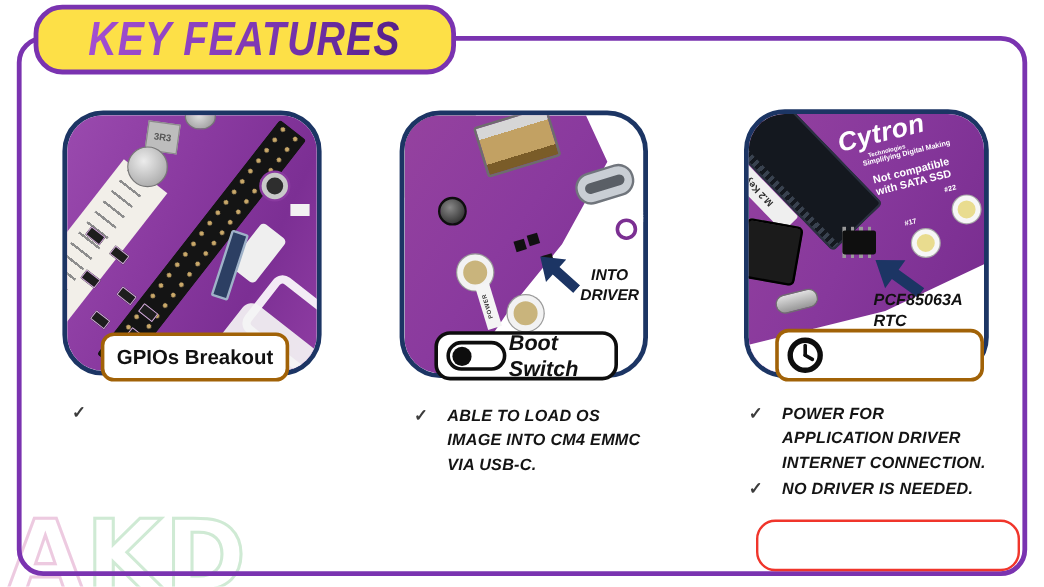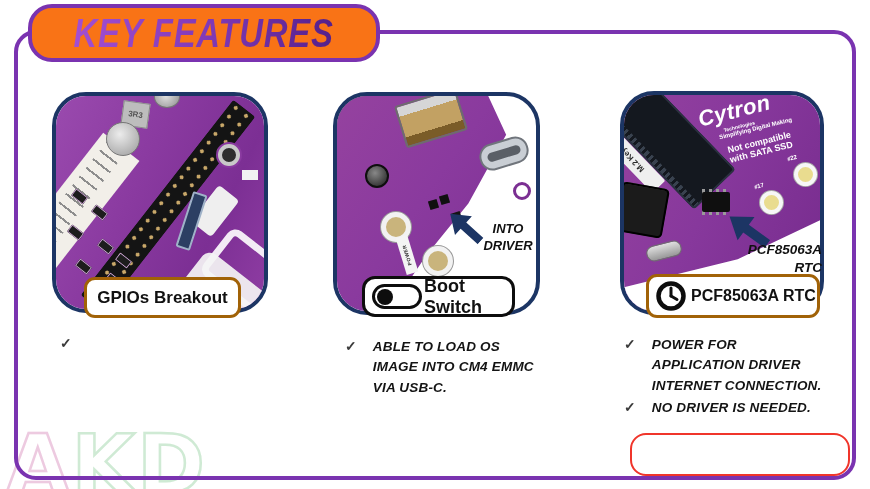--- a/index.html
+++ b/index.html
@@ -8,21 +8,21 @@
     position:relative; width:870px; height:489px; background:#fff;
     font-family:"Liberation Sans", sans-serif; overflow:hidden;
   }
   
   .page-border {
     position:absolute; left:14px; top:30px; width:842px; height:450px;
     border:4px solid #7A33B0; border-radius:22px; z-index:3;
   }
   .title-box {
     position:absolute; left:28px; top:4px; width:352px; height:58px;
-    background:#f97316; border:4px solid #7A33B0; border-radius:24px; z-index:6;
+    background:#fde047; border:4px solid #7A33B0; border-radius:24px; z-index:6;
     display:flex; align-items:center; justify-content:center;
   }
   .title-text {
     font-size:40px; font-weight:bold; font-style:italic; letter-spacing:1px;
     transform:scaleX(0.82); white-space:nowrap;
     background:linear-gradient(90deg,#A34FD2 0%, #7E38B4 55%, #55208A 100%);
     -webkit-background-clip:text; background-clip:text; color:transparent;
   }
   
   .frame {
@@ -88,33 +88,33 @@
   .p3-rtc-body { width:28px; height:20px; background:#0f0f0f; border-radius:2px; }
   .p3-led { position:absolute; border-radius:50%; background:#e9dc8f; border:4px solid #f7f7f7; box-shadow:0 0 0 1px #a8a8a8; }
   .p3-led-label { position:absolute; font-size:6px; font-weight:bold; color:#fff; transform:rotate(-14deg); }
   
   .badge {
     position:absolute; background:#fff; border:3px solid #a16207; border-radius:11px; z-index:5;
     display:flex; align-items:center; justify-content:center; gap:5px;
     font-weight:bold; color:#111;
   }
   #badge1 { left:84px;  top:277px; width:157px; height:41px; font-size:17px; }
-  #badge2 { left:362px; top:276px; width:153px; height:41px; font-size:18px; border-color:#0d0d0d; border-width:3.5px; border-radius:13px; justify-content:flex-start; padding-left:7px; gap:2px; }
+  #badge2 { left:362px; top:276px; width:153px; height:41px; font-size:18px; border-color:#0d0d0d; border-width:3.5px; border-radius:13px; justify-content:flex-start; padding-left:7px; gap:2px;font-style:italic; }
   #badge3 { left:646px; top:274px; width:174px; height:44px; font-size:16px; justify-content:flex-start; padding-left:6px; gap:4px; }
   .toggle-icon { width:50px; height:25px; border:3px solid #0d0d0d; border-radius:14px; position:relative; flex:0 0 auto; }
   .toggle-knob { position:absolute; left:2px; top:1.5px; width:16px; height:16px; background:#0d0d0d; border-radius:50%; }
   .clock-icon { flex:0 0 auto; }
   
   .arrow-icon { position:absolute; z-index:4; }
   #arrow2 { left:444px; top:206px; width:42px; height:42px; transform:rotate(-138deg); }
   #arrow3 { left:724px; top:206px; width:48px; height:48px; transform:rotate(-144deg); }
   .arrow-icon svg { width:100%; height:100%; }
   .callout { position:absolute; z-index:4; font-weight:bold; font-style:italic; color:#111; line-height:1.3; }
   #callout-boot { left:476px; top:221px; width:64px; text-align:center; font-size:13px; }
-  #callout-rtc  { left:728px; top:241px; width:94px; text-align:right; font-size:13.5px; }
+  #callout-rtc  { left:728px; top:241px; width:94px; font-size:13.5px; }
   
   .bullets { position:absolute; z-index:4; }
   #bullets1 { left:60px;  top:334px; width:225px; }
   #bullets2 { left:345px; top:337px; width:200px; }
   #bullets3 { left:624px; top:335px; width:222px; }
   .bullet { display:flex; gap:16px; margin-bottom:2px; }
   .check { font-size:14px; color:#3c3c3c; font-weight:bold; flex:0 0 auto; padding-top:1px; }
   .bullet-text { font-size:13.5px; font-weight:bold; font-style:italic; color:#141414; letter-spacing:0.2px; line-height:1.5; }
   
   .note-box {
@@ -257,21 +257,20 @@
   <div class="callout" id="callout-rtc">
     <div>PCF85063A</div>
     <div>RTC</div>
   </div>
   <div class="badge" id="badge3">
     <svg class="clock-icon" width="32" height="32" viewBox="0 0 32 32">
       <circle cx="16" cy="16" r="12.5" fill="none" stroke="#0d0d0d" stroke-width="4.5"></circle>
       <path d="M16 16 L16 8" stroke="#0d0d0d" stroke-width="3" stroke-linecap="round"></path>
       <path d="M16 16 L22 19.5" stroke="#0d0d0d" stroke-width="3" stroke-linecap="round"></path>
     </svg>
-    <span>PCF85063A RTC</span>
   </div>
   <div class="bullets" id="bullets3">
     <div class="bullet">
       <span class="check">✓</span>
       <span class="bullet-text">
         <div>POWER FOR</div>
         <div>APPLICATION DRIVER</div>
         <div>INTERNET CONNECTION.</div>
       </span>
     </div>

